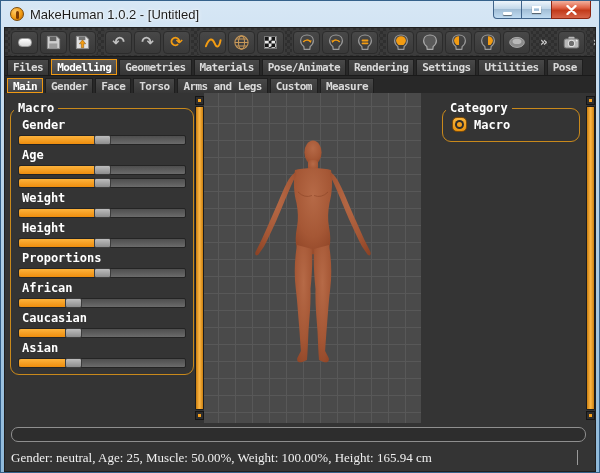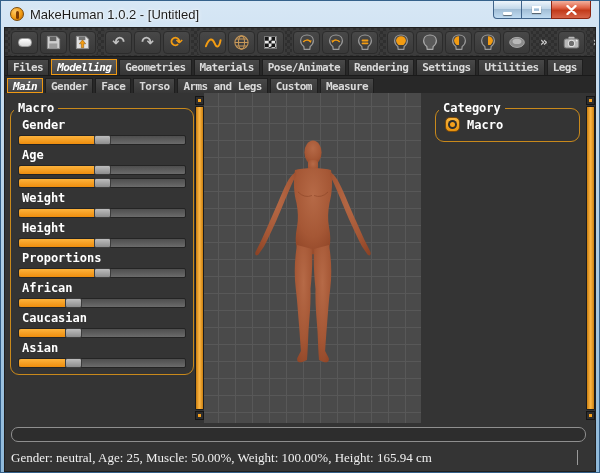--- a/index.html
+++ b/index.html
@@ -41,30 +41,30 @@
     background: conic-gradient(#e9e9e9 25%, #161616 0 50%, #e9e9e9 0 75%, #161616 0) 0 0 / 6.5px 6.5px; }
   .cam-right { margin-left:auto; display:flex; align-items:center; gap:5px; }
 
   
   .tabrow { display:flex; gap:2px; padding:2px 2px 0; background:#282828; border-top:1px solid #1a1a1a; }
   .tabrow.main { height:19px; flex:0 0 19px; }
   .tabrow.sub { height:18px; flex:0 0 18px;text-align:right; }
   .tab { font: bold 11px "DejaVu Sans Mono", monospace; letter-spacing:-0.6px; color:#dadada; white-space:nowrap;
     background: linear-gradient(#484848,#363636); border:1px solid #1e1e1e; border-bottom:none;
     padding:1px 5px 0; cursor:pointer; }
-  .tab.selected { background: linear-gradient(#5d5d5d,#434343); border:1px solid #ef9913; color:#fff;font-style:italic; }
+  .tab.selected { background: linear-gradient(#5d5d5d,#434343); border:1px solid #ef9913; color:#fff; }
 
   
   .content { flex:1; display:flex; overflow:hidden; background:#343434; }
   .left-panel { width:190px; flex:0 0 190px; }
   .right-panel { flex:1; }
 
   fieldset.groupbox { border:1px solid #c9891b; border-radius:9px; margin:8px 1px 0 5px; padding:0 2px 6px; }
   fieldset.groupbox legend { font: bold 12px "DejaVu Sans Mono", monospace; color:#fff; padding:0 4px; margin-left:1px; }
-  .right-panel fieldset.groupbox { margin:8px 6px 0 14px; }
+  .right-panel fieldset.groupbox { margin:8px 6px 0 21px; }
 
   .slider-row { margin:3px 5px 0 5px; }
   .slider-label { font: bold 12px "DejaVu Sans Mono", monospace; color:#fff; margin:2px 0 3px 4px; }
   .slider-track { position:relative; height:10px; background:linear-gradient(#4e4e4e,#6b6b6b);
     border:1px solid #242424; border-radius:2px; cursor:pointer; }
   .slider-fill { position:absolute; left:0; top:0; height:100%; background:linear-gradient(#fcb23c,#ee8d0d); border-radius:2px 0 0 2px; }
   .slider-handle { position:absolute; top:-1px; height:10px; width:17px; background:linear-gradient(#bdbdbd,#8d8d8d);
     border:1px solid #3c3c3c; border-radius:2px; cursor:pointer; }
 
   .radio-row { display:flex; align-items:center; gap:7px; padding:2px 4px 3px 7px; cursor:pointer; }
@@ -246,21 +246,21 @@
 
     <div class="tabrow main">
       <div class="tab">Files</div>
       <div class="tab selected">Modelling</div>
       <div class="tab">Geometries</div>
       <div class="tab">Materials</div>
       <div class="tab">Pose/Animate</div>
       <div class="tab">Rendering</div>
       <div class="tab">Settings</div>
       <div class="tab">Utilities</div>
-      <div class="tab">Legs</div>
+      <div class="tab">Pose</div>
     </div>
 
     <div class="tabrow sub">
       <div class="tab selected">Main</div>
       <div class="tab">Gender</div>
       <div class="tab">Face</div>
       <div class="tab">Torso</div>
       <div class="tab">Arms and Legs</div>
       <div class="tab">Custom</div>
       <div class="tab">Measure</div>

